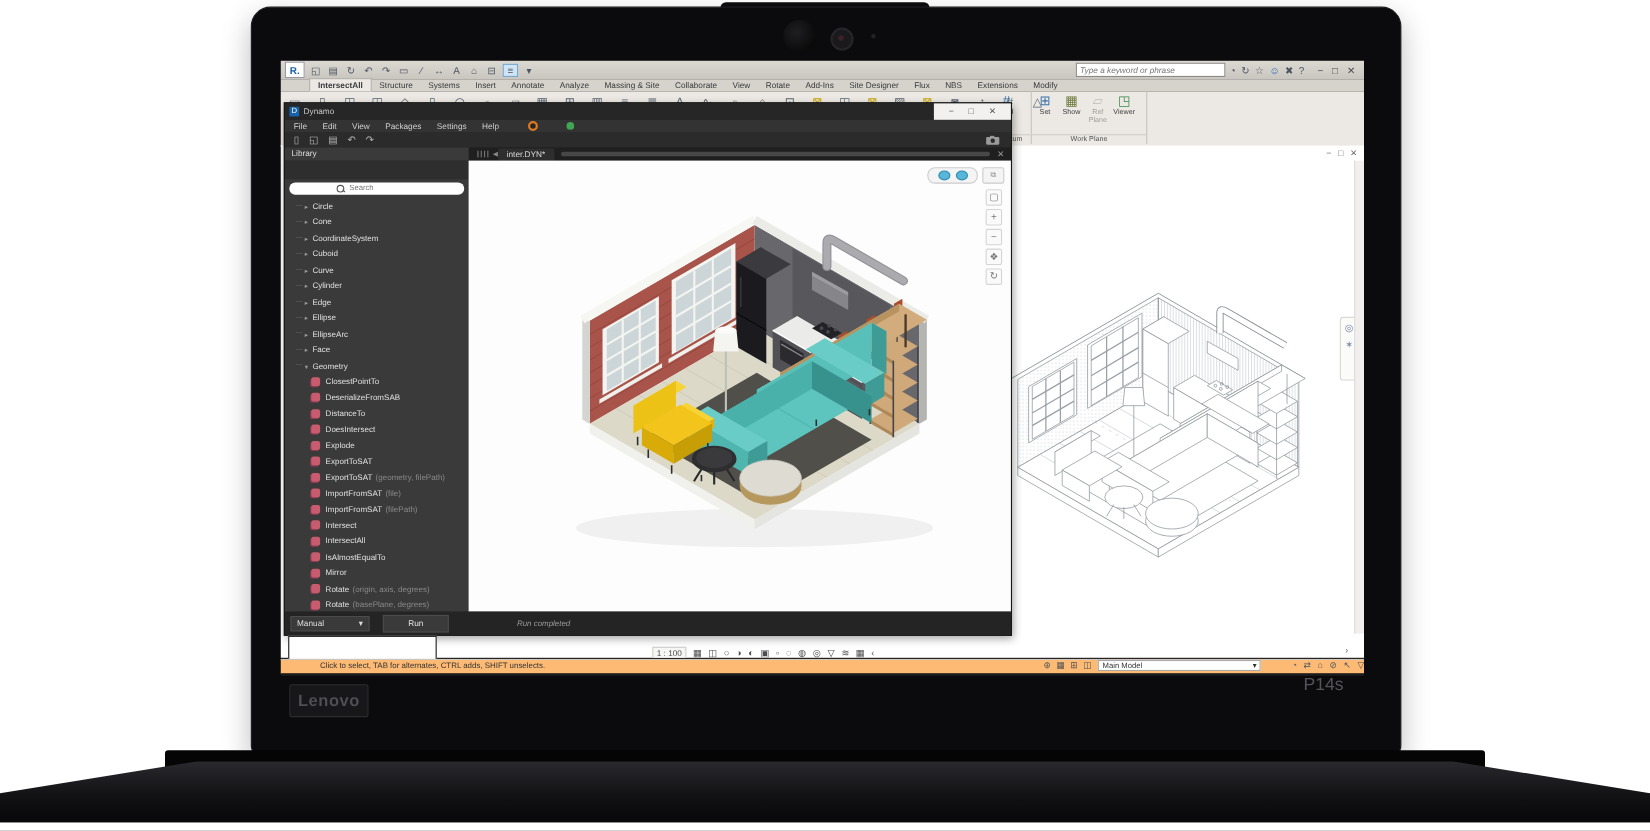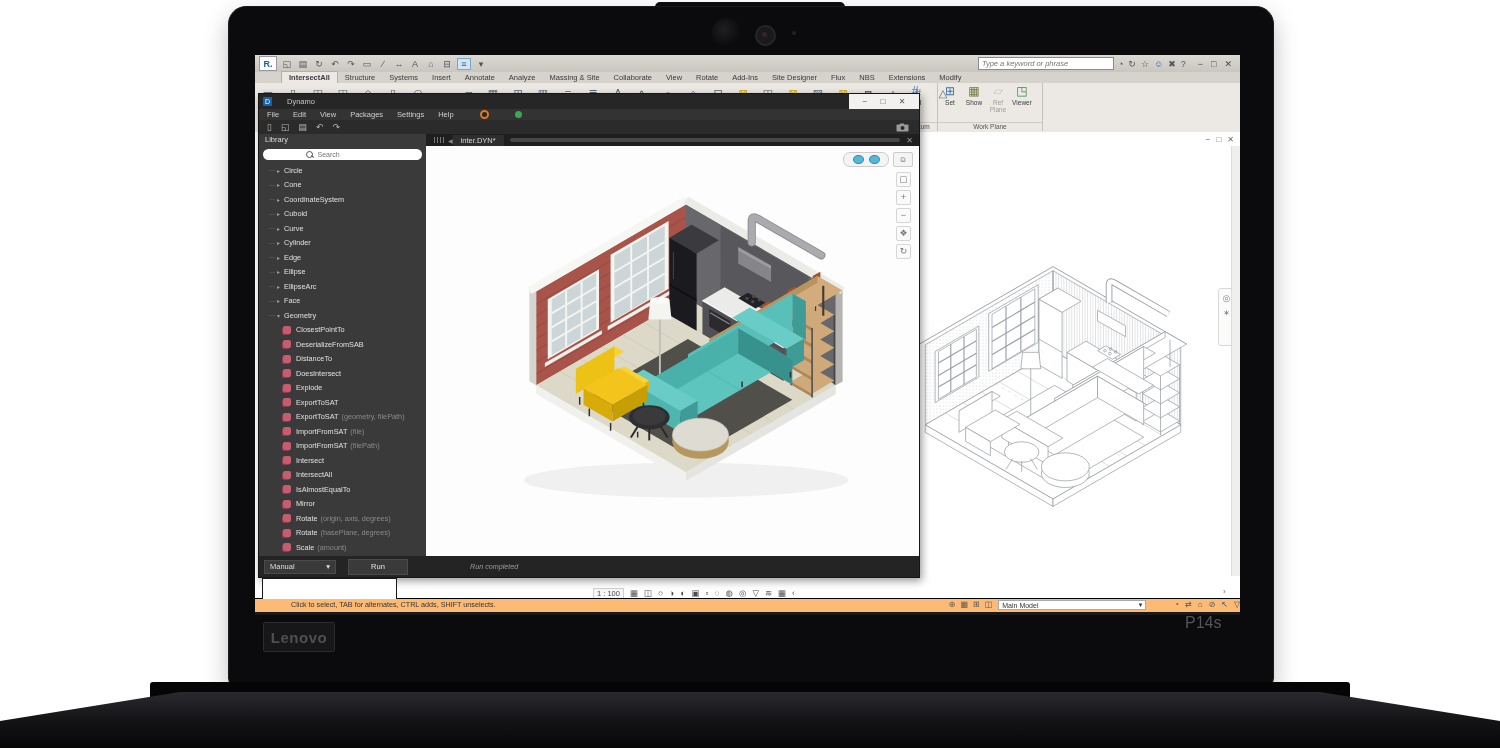--- a/index.html
+++ b/index.html
@@ -75,40 +75,40 @@
   #viewbar .scale{font-size:7.5px;border:1px solid #cfcfcd;padding:0 3px;background:#f6f6f4;}
   #viewbar .icn{font-size:8.5px;}
   #hscroll-arrow{position:absolute;left:968px;top:455px;font-size:8px;color:#666;}
 
   
   svg{display:block;}
 
   
   #dynamo{left:3px;top:38px;width:662px;height:485px;background:#2e2e2e;border:1px solid #161616;
       box-sizing:border-box;box-shadow:2px 3px 8px rgba(0,0,0,.4);}
-  #dy-title{position:absolute;left:0;top:0;right:0;height:15px;background:#262626;display:flex;align-items:center;gap:15px;padding-left:4px;}
+  #dy-title{position:absolute;left:0;top:0;right:0;height:15px;background:#262626;display:flex;align-items:center;gap:4px;padding-left:4px;}
   #dy-title .dlogo{width:9px;height:9px;background:#1761a8;color:#fff;font-size:7px;line-height:9px;text-align:center;border-radius:1px;}
   #dy-title .t{color:#c6c6c6;font-size:7.5px;}
   #dy-winctl{position:absolute;right:0;top:0;width:70px;height:15px;background:#f2f1ef;display:flex;align-items:center;justify-content:space-evenly;color:#555;font-size:8px;}
   #dy-menu{position:absolute;left:0;top:15px;right:0;height:11px;background:#333;display:flex;align-items:center;gap:26px;padding-left:8px;color:#cfcfcf;font-size:7.5px;}
   .badge{width:7px;height:7px;border-radius:50%;}
   .badge.warn{background:#262626;border:2px solid #e07a1f;box-sizing:border-box;width:9px;height:9px;}
   .badge.ok{background:#3fa652;}
   #dy-tools{position:absolute;left:0;top:26px;right:0;height:14px;background:#2b2b2b;display:flex;align-items:center;gap:9px;padding-left:8px;color:#b5b5b5;font-size:9px;}
   #dy-cam{margin-left:auto;margin-right:10px;}
   #dy-tabrow{position:absolute;left:0;top:40px;right:0;height:12px;background:#1f1f1f;display:flex;align-items:center;}
   #lib-head{width:167px;height:12px;background:#3a3a3a;color:#ddd;font-size:7.5px;line-height:12px;padding-left:6px;box-sizing:border-box;}
   .tickbars{display:flex;gap:2px;margin:0 4px 0 8px;}
   .tickbars i{width:1px;height:6px;background:#777;display:block;}
   #dy-tab{background:#2e2e2e;color:#d8d8d8;font-size:7.5px;padding:1px 8px;}
   #tab-strip-bar{flex:1;height:4px;background:#474747;border-radius:2px;margin:0 6px;}
   #dy-tab-close{color:#999;font-size:8px;padding-right:6px;}
 
   
-  #library{position:absolute;left:0;top:52px;width:167px;bottom:21px;background:#3a3a3a;overflow:hidden;}
+  #library{position:absolute;left:0;top:69px;width:167px;bottom:21px;background:#3a3a3a;overflow:hidden;}
   #lib-search{margin:3px 4px;height:11px;background:#fff;border-radius:6px;display:flex;align-items:center;justify-content:center;gap:3px;}
   #lib-search .lens{width:5px;height:5px;border:1.2px solid #555;border-radius:50%;position:relative;}
   #lib-search .lens::after{content:"";position:absolute;left:4px;top:4px;width:3px;height:1.2px;background:#555;transform:rotate(45deg);}
   #lib-search input{border:none;outline:none;width:60px;font-size:7px;color:#555;background:transparent;font-family:"Liberation Sans",sans-serif;}
   .lib-row{height:14.5px;display:flex;align-items:center;color:#e0e0e0;font-size:7.3px;position:relative;}
   .lib-row.parent{padding-left:10px;}
   .lib-row.parent::before{content:"\2014";color:#6a6a6a;font-size:6px;margin-right:2px;}
   .lib-row.parent .arrow::before{content:"\25B8";color:#999;font-size:6px;margin-right:4px;}
   .lib-row.open .arrow::before{content:"\25BE";}
   .lib-row.sub{padding-left:24px;}

